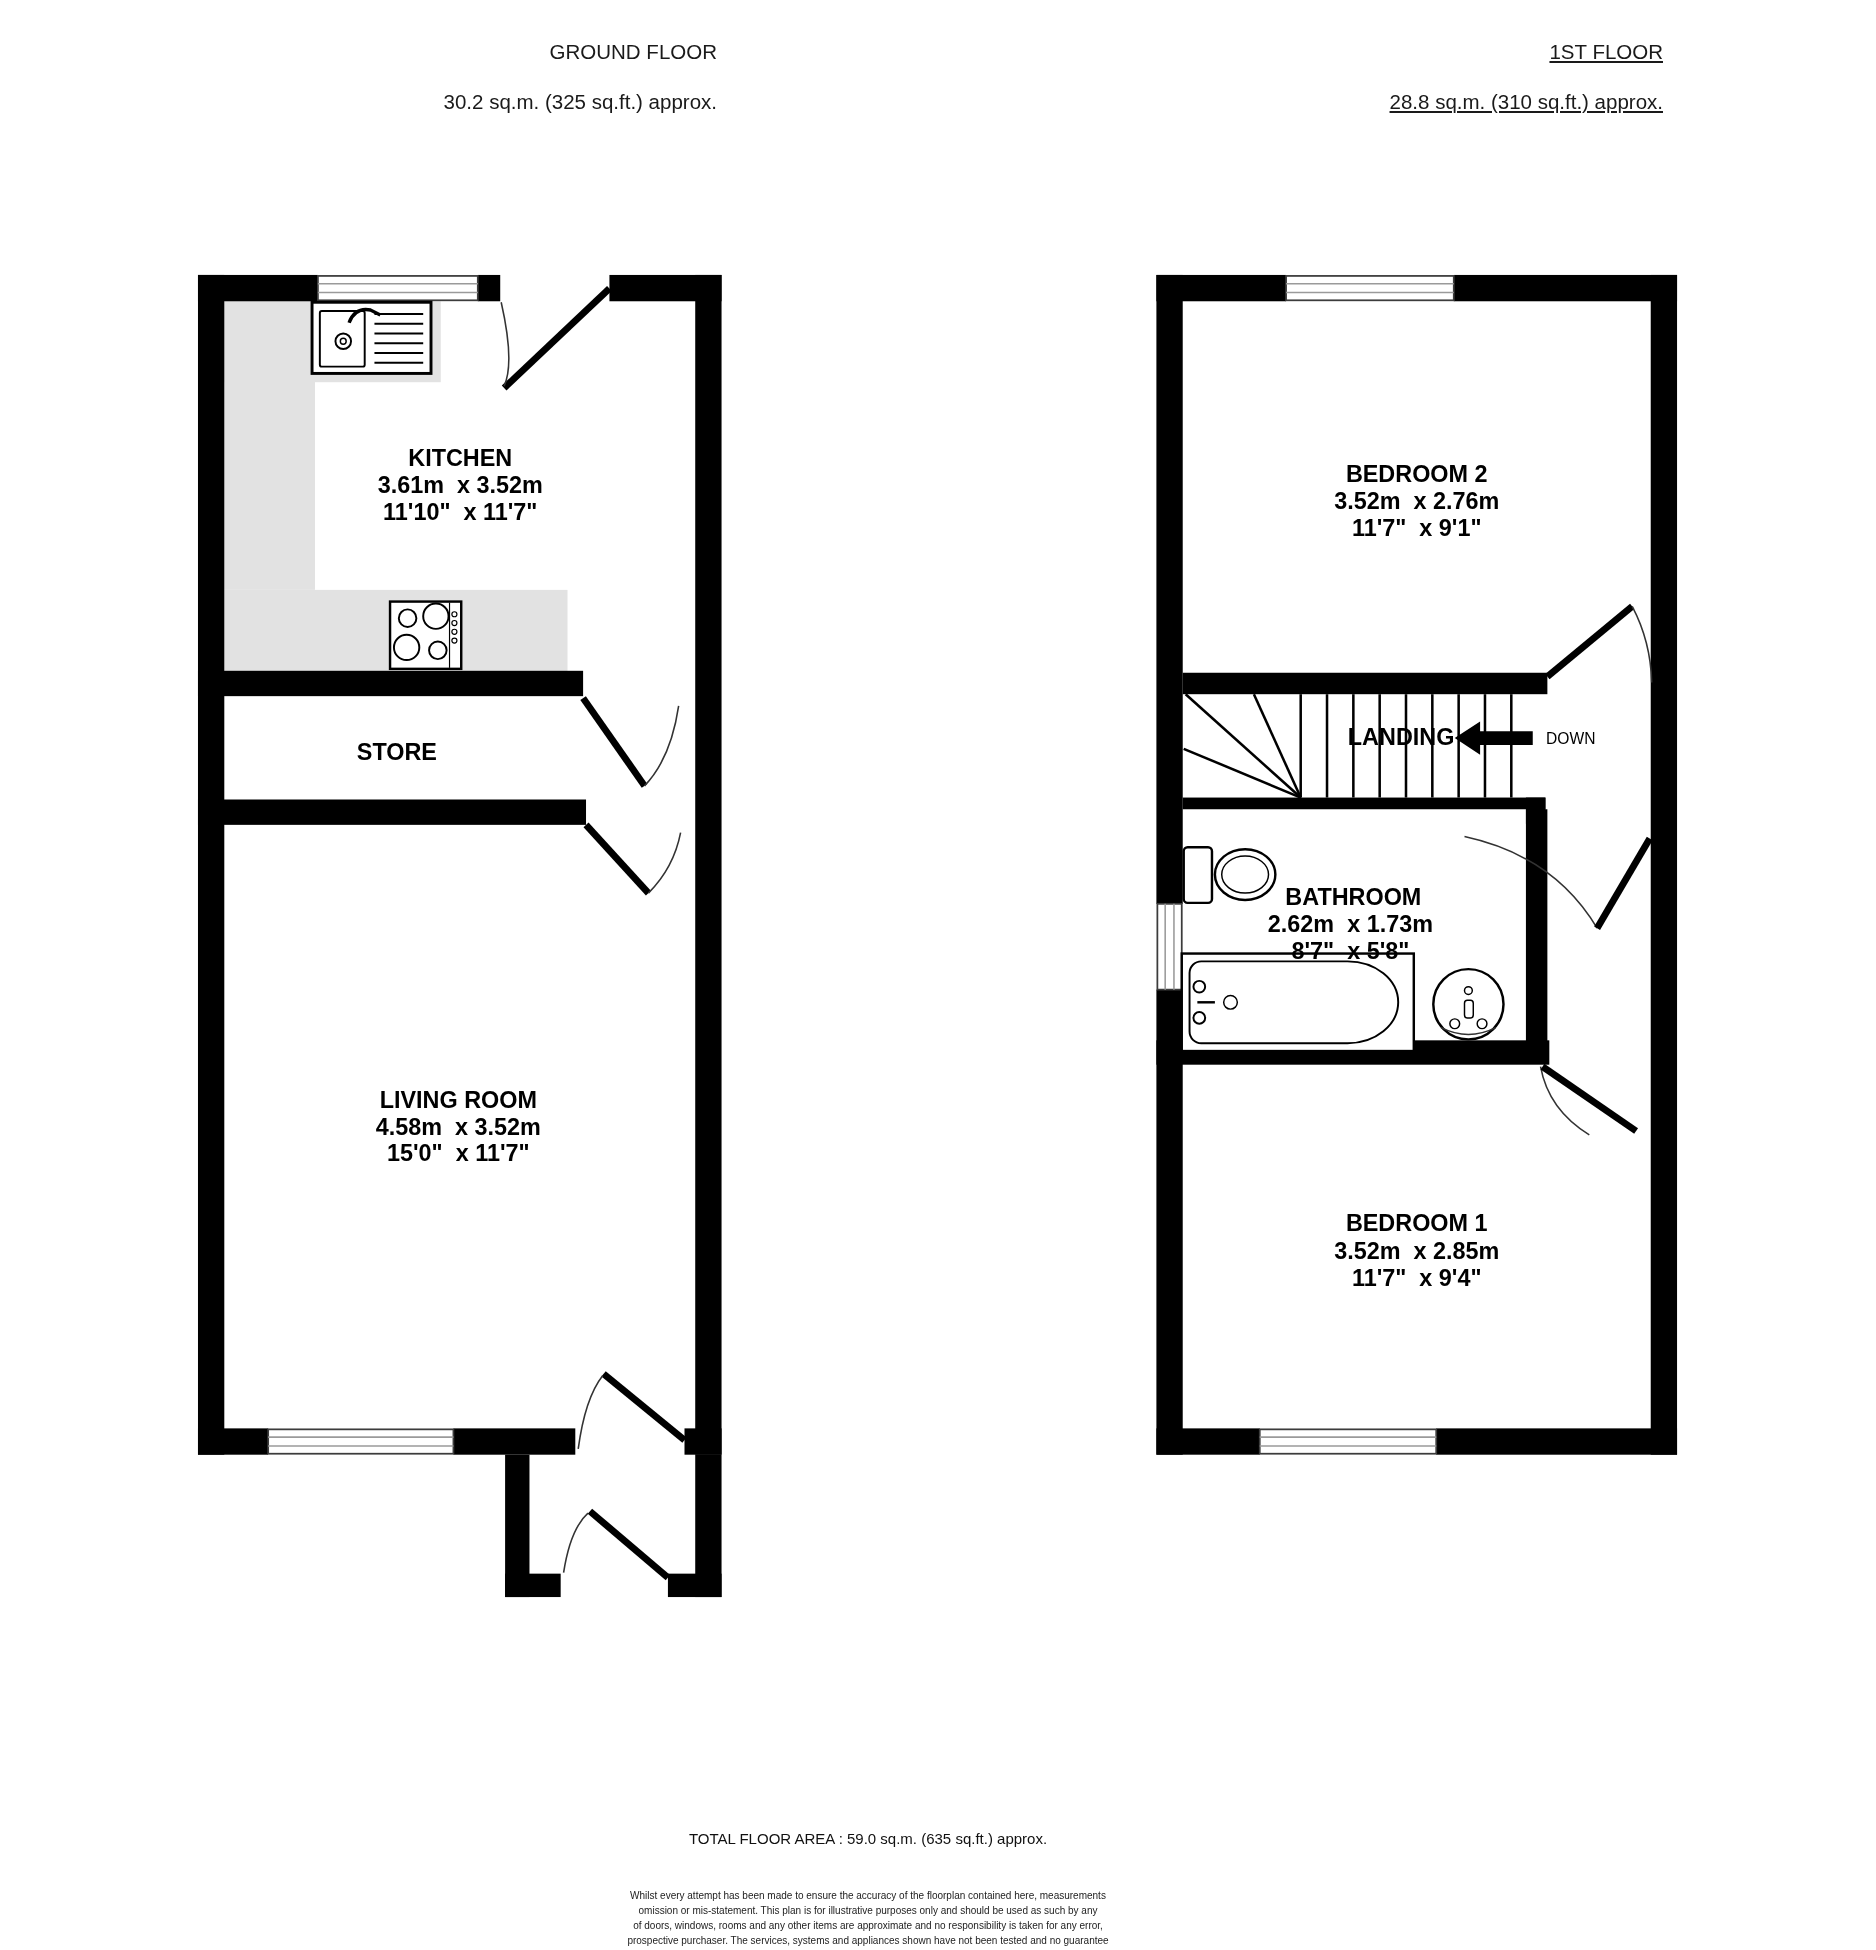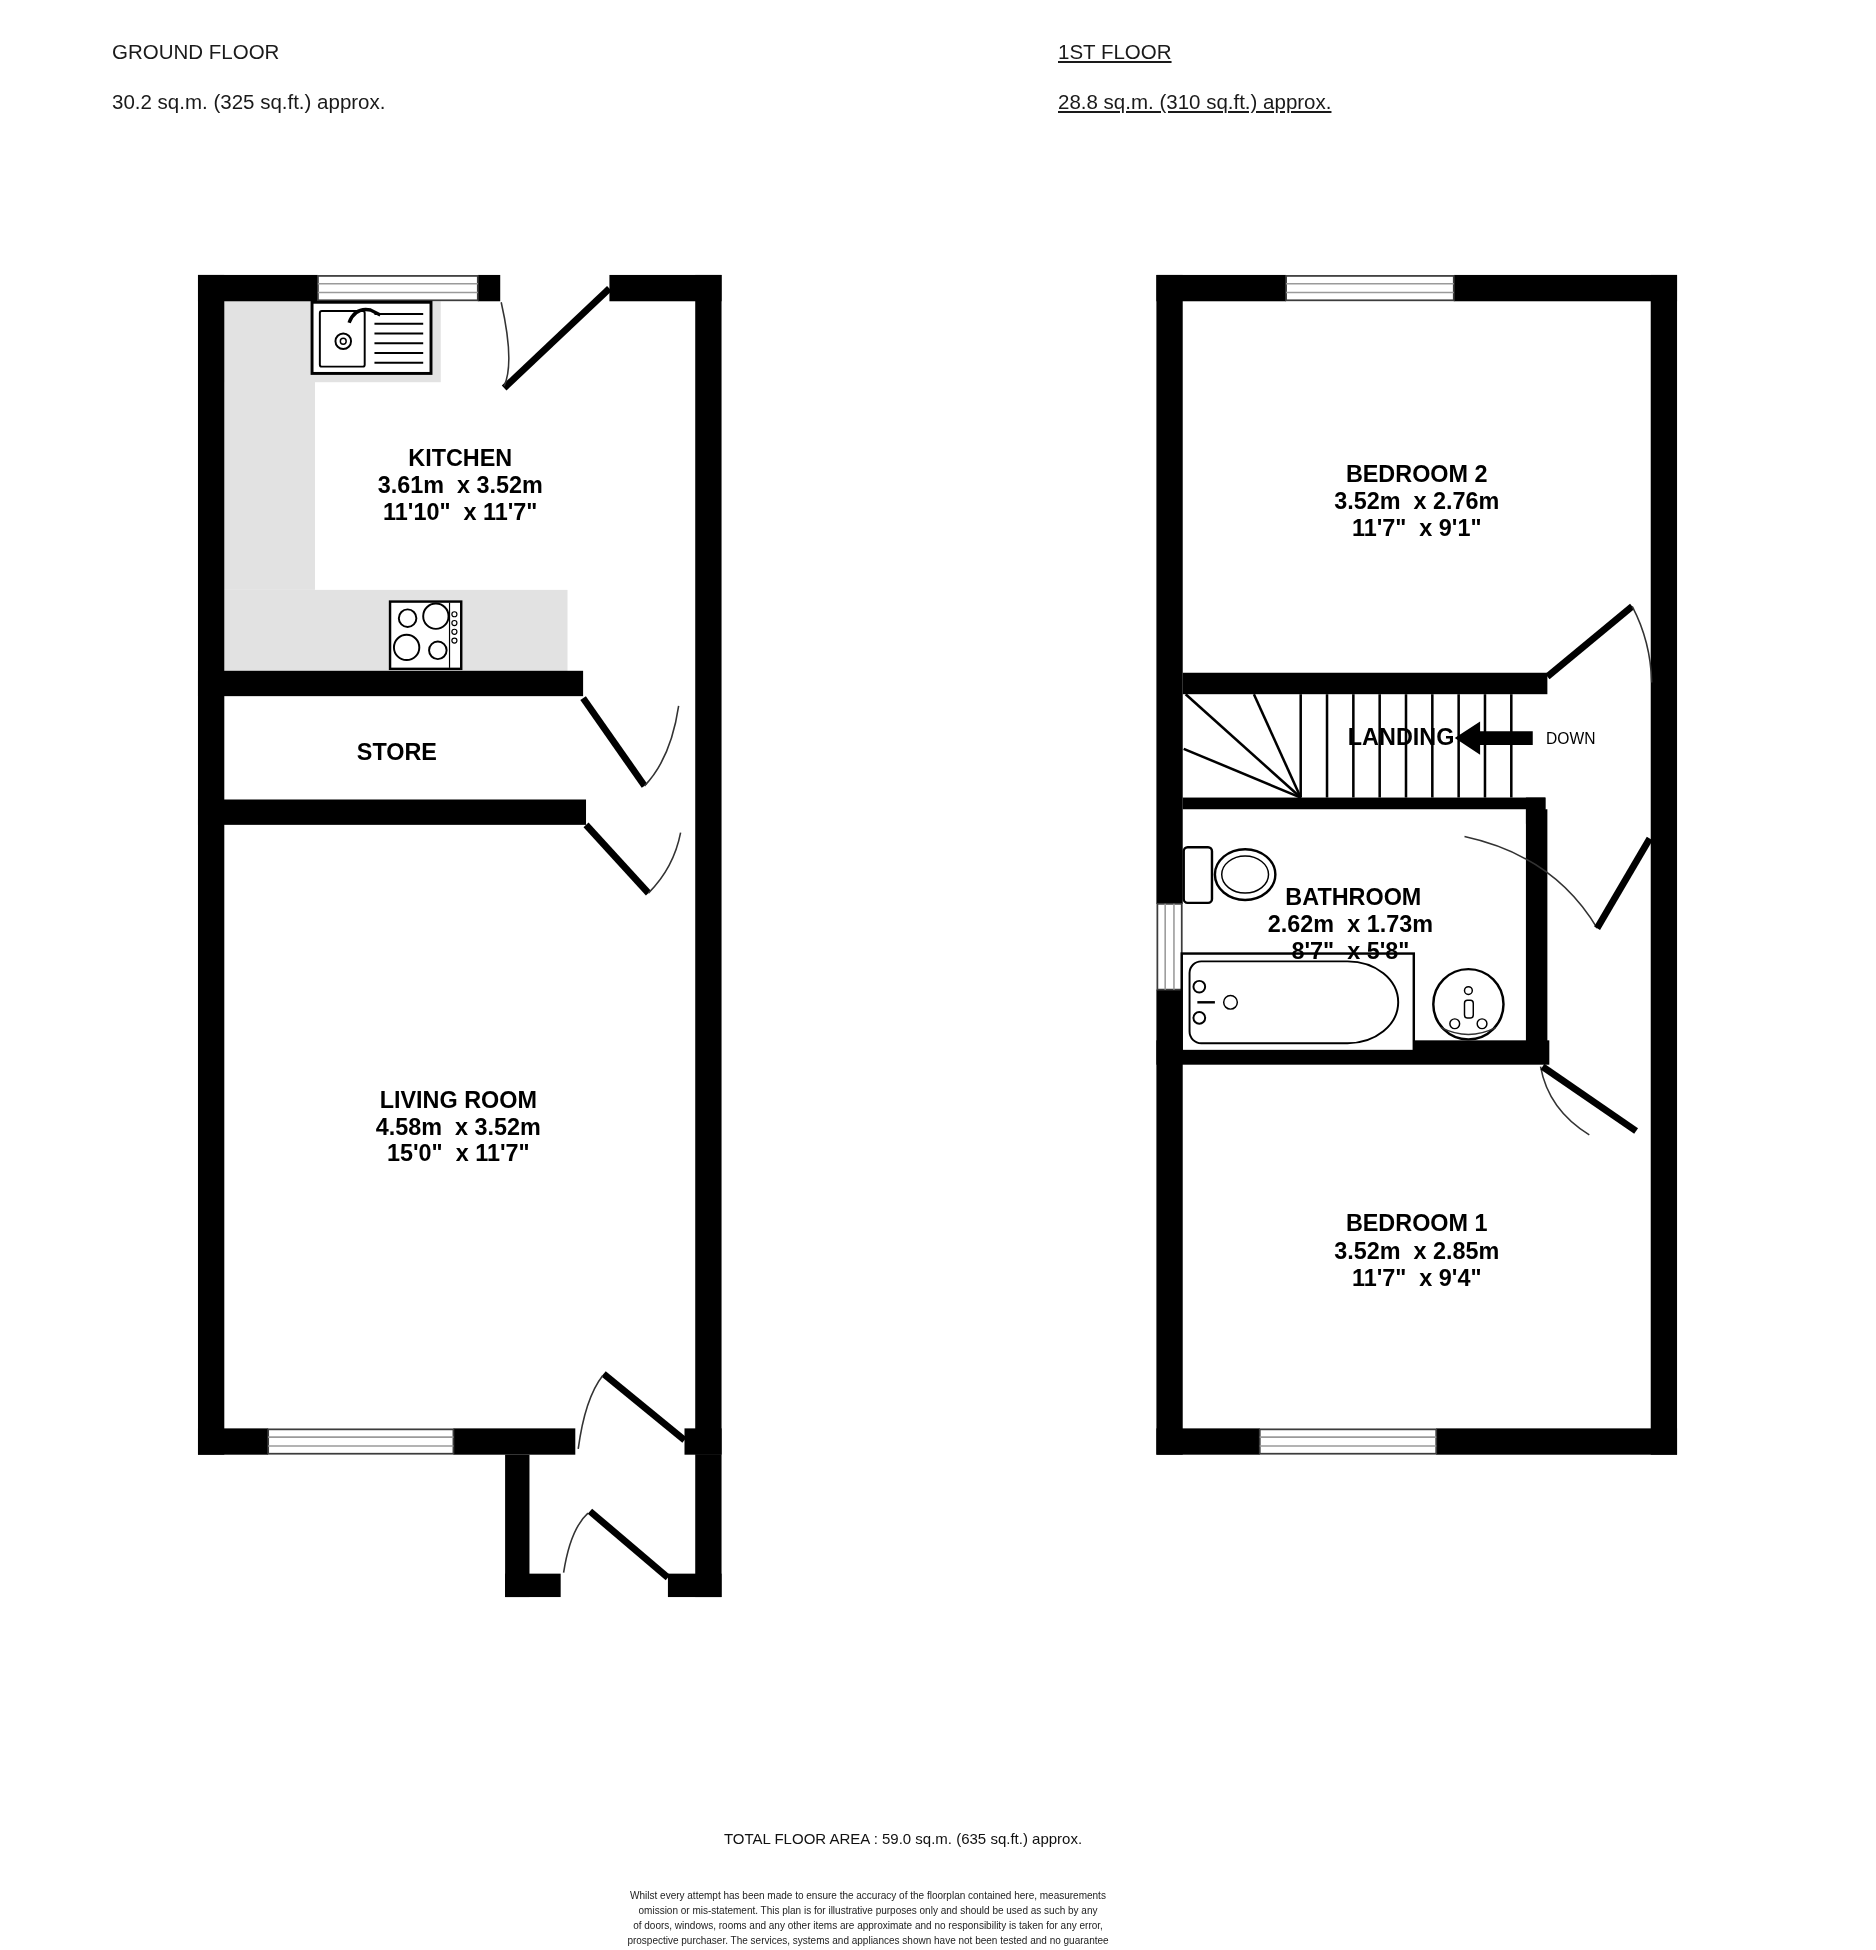--- a/index.html
+++ b/index.html
@@ -1,23 +1,23 @@
 <!DOCTYPE html>
 <html><head>
 <meta charset="utf-8">
 <style>
   html,body{margin:0;padding:0;background:#fff;}
   .page{position:relative;width:1876px;height:1950px;background:#fff;overflow:hidden;
         font-family:"Liberation Sans", sans-serif;color:#111;}
-  .floor-header{position:absolute;width:605px;text-align:left;font-size:20.5px;line-height:26px;color:#1a1a1a;}
+  .floor-header{position:absolute;width:605px;text-align:right;font-size:20.5px;line-height:26px;color:#1a1a1a;}
   .floor-header .fh-title{display:block;}
   .floor-header .fh-area{display:block;margin-top:24px;}
   .plan-svg{position:absolute;left:0;top:0;}
   .footer{position:absolute;left:0;width:1736px;text-align:center;}
-  .footer-total{top:1830px;font-size:15px;padding-left:35px;}
+  .footer-total{top:1830px;font-size:15px;}
   .footer-disclaimer{top:1888px;font-size:10px;line-height:15px;color:#222;}
   svg text{font-family:"Liberation Sans", sans-serif;white-space:pre;}
   svg text.room-name,svg text.room-dims{font-size:24px;font-weight:bold;fill:#000;text-anchor:middle;}
   svg text.down-label{font-size:16px;fill:#000;text-anchor:middle;font-weight:normal;}
   .wall{fill:#000;stroke:none;}
   .counter{fill:#e2e2e2;stroke:none;}
   .fixture{fill:#fff;stroke:#000;}
   .leaf{stroke:#000;stroke-width:7;fill:none;}
   .arc{stroke:#333;stroke-width:1.6;fill:none;}
   .tread{stroke:#000;stroke-width:2.6;fill:none;}

